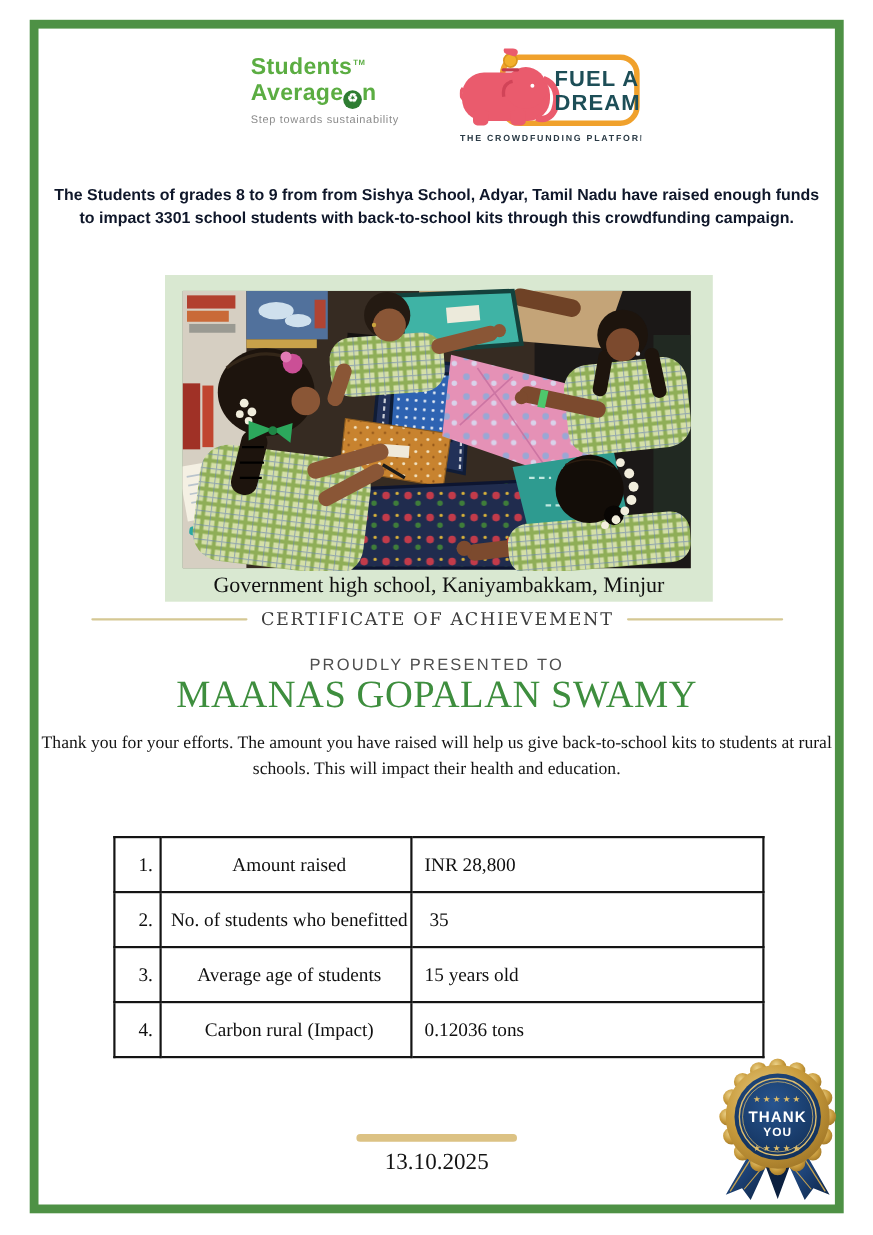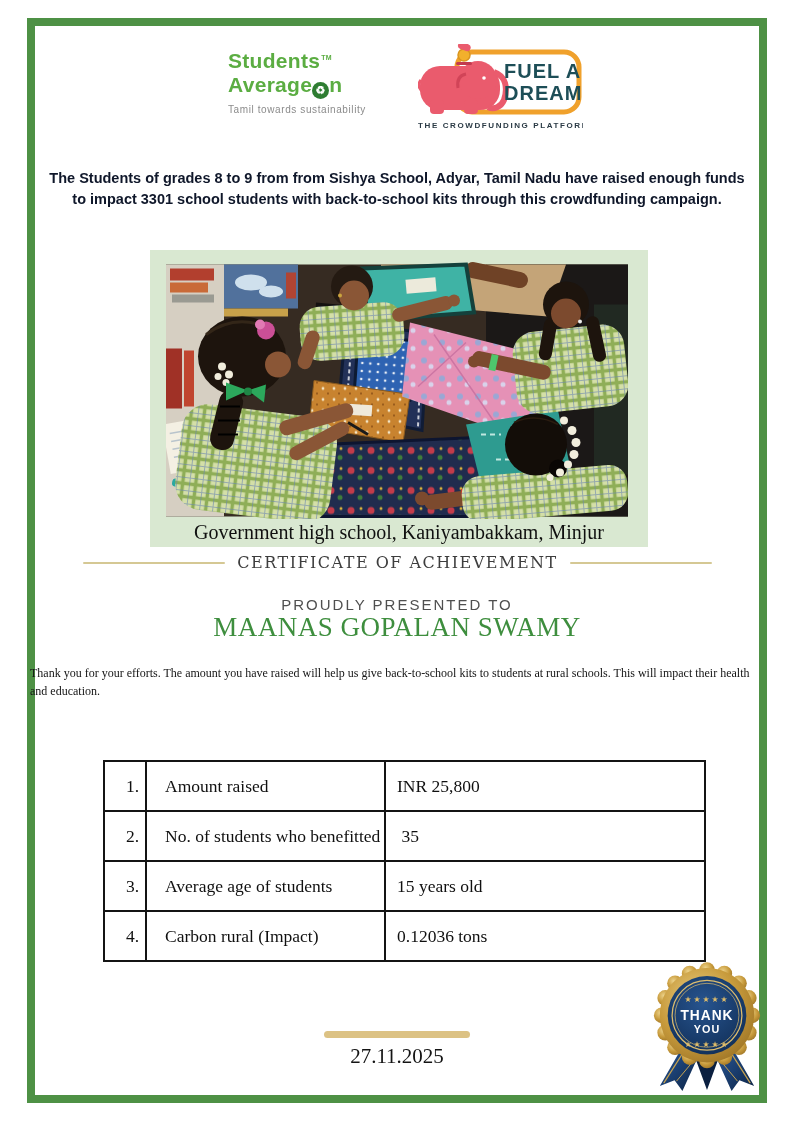--- a/index.html
+++ b/index.html
@@ -34,48 +34,48 @@
   
   .heading-row{position:absolute;top:553px;left:83px;right:82px;display:flex;
         align-items:center;gap:12px;text-align:right;}
   .h-line{flex:1;height:2px;background:#d5c894;border-radius:1px;}
   .heading{margin:0;font-family:"DejaVu Serif",serif;font-weight:500;font-size:16px;
         letter-spacing:1.5px;color:#3d3d3d;white-space:nowrap;}
   .presented{position:absolute;top:596px;left:0;right:0;text-align:center;
         font-family:"Liberation Sans",sans-serif;font-size:15px;letter-spacing:2px;
         color:#4f4f4f;font-weight:500;}
   .recipient{position:absolute;top:612px;left:0;right:0;margin:0;text-align:center;
-        font-size:27px;font-weight:500;letter-spacing:.5px;color:#3e8e3e;}
-  .body-par{position:absolute;top:664px;left:30px;width:734px;margin:0;
-        font-size:12px;line-height:1.5;color:#141414;}
+        font-size:35px;font-weight:500;letter-spacing:.5px;color:#3e8e3e;}
+  .body-par{position:absolute;top:664px;left:30px;width:734px;margin:0;text-align:center;
+        font-size:16px;line-height:1.5;color:#141414;}
 
   
   .impact{position:absolute;left:103px;top:760px;border-collapse:collapse;table-layout:fixed;}
   .impact td{border:2.5px solid #141414;height:46px;vertical-align:middle;
         font-size:17.5px;color:#101010;}
   .c-num{width:33px;text-align:right;padding-right:6px;}
-  .c-label{width:218px;padding-left:18px;}
+  .c-label{width:218px;padding-left:7px;text-align:center;}
   .c-value{width:306px;padding-left:11px;}
 
   
   .date-bar{position:absolute;top:1031px;left:324px;width:146px;height:7px;
         border-radius:4px;background:#dcc284;}
   .date{position:absolute;top:1044px;left:0;right:0;text-align:center;font-size:21px;color:#141414;}
   .badge{position:absolute;top:962px;right:30px;width:114px;height:138px;}
 </style>
 </head>
 <body>
 
 <div class="page">
   <div class="border-frame"></div>
 
   <div class="greensole">
     <div class="gs-name"><span>Students</span><span class="gs-tm">TM</span></div>
     <div class="gs-name gs-line2"><span>Average</span><span class="gs-recycle">♻</span><span>n</span></div>
-    <div class="gs-tagline">Tamil towards sustainability</div>
+    <div class="gs-tagline">Step towards sustainability</div>
   </div>
 
   <div class="fad">
     <svg viewBox="0 0 165 94" width="165" height="94">
       <rect x="39" y="8" width="122" height="60" rx="15" fill="#ffffff" stroke="#f0a12c" stroke-width="5"></rect>
       <g>
         <path d="M3,36 q-5,6 2,12" stroke="#ea5b6d" stroke-width="3" fill="none"></path>
         <rect x="2" y="22" width="80" height="44" rx="20" fill="#ea5b6d"></rect>
         <circle cx="60" cy="36" r="19" fill="#ea5b6d"></circle>
         <rect x="12" y="56" width="14" height="14" rx="4" fill="#ea5b6d"></rect>
@@ -224,42 +224,42 @@
   </div>
   <div class="presented">PROUDLY PRESENTED TO</div>
   <h2 class="recipient">MAANAS GOPALAN SWAMY</h2>
   <p class="body-par">Thank you for your efforts. The amount you have raised will help us give back-to-school kits to students at rural schools. This will impact their health and education.</p>
 
   <table class="impact">
     <tbody>
       <tr>
         <td class="c-num">1.</td>
         <td class="c-label">Amount raised</td>
-        <td class="c-value">INR 25,800</td>
+        <td class="c-value">INR 28,800</td>
       </tr>
       <tr>
         <td class="c-num">2.</td>
         <td class="c-label">No. of students who benefitted</td>
         <td class="c-value">&nbsp;35</td>
       </tr>
       <tr>
         <td class="c-num">3.</td>
         <td class="c-label">Average age of students</td>
         <td class="c-value">15 years old</td>
       </tr>
       <tr>
         <td class="c-num">4.</td>
         <td class="c-label">Carbon rural (Impact)</td>
         <td class="c-value">0.12036 tons</td>
       </tr>
     </tbody>
   </table>
 
   <div class="date-bar"></div>
-  <div class="date">27.11.2025</div>
+  <div class="date">13.10.2025</div>
 
   <div class="badge">
     <svg viewBox="0 0 116 140" width="114" height="138">
       <defs>
         <radialGradient id="goldg" cx="40%" cy="35%" r="75%">
           <stop offset="0%" stop-color="#ecd28a"></stop>
             <stop offset="55%" stop-color="#c89b3c"></stop>
           <stop offset="100%" stop-color="#9a7124"></stop>
         </radialGradient>
         <linearGradient id="ribg" x1="0" y1="0" x2="1" y2="1">

